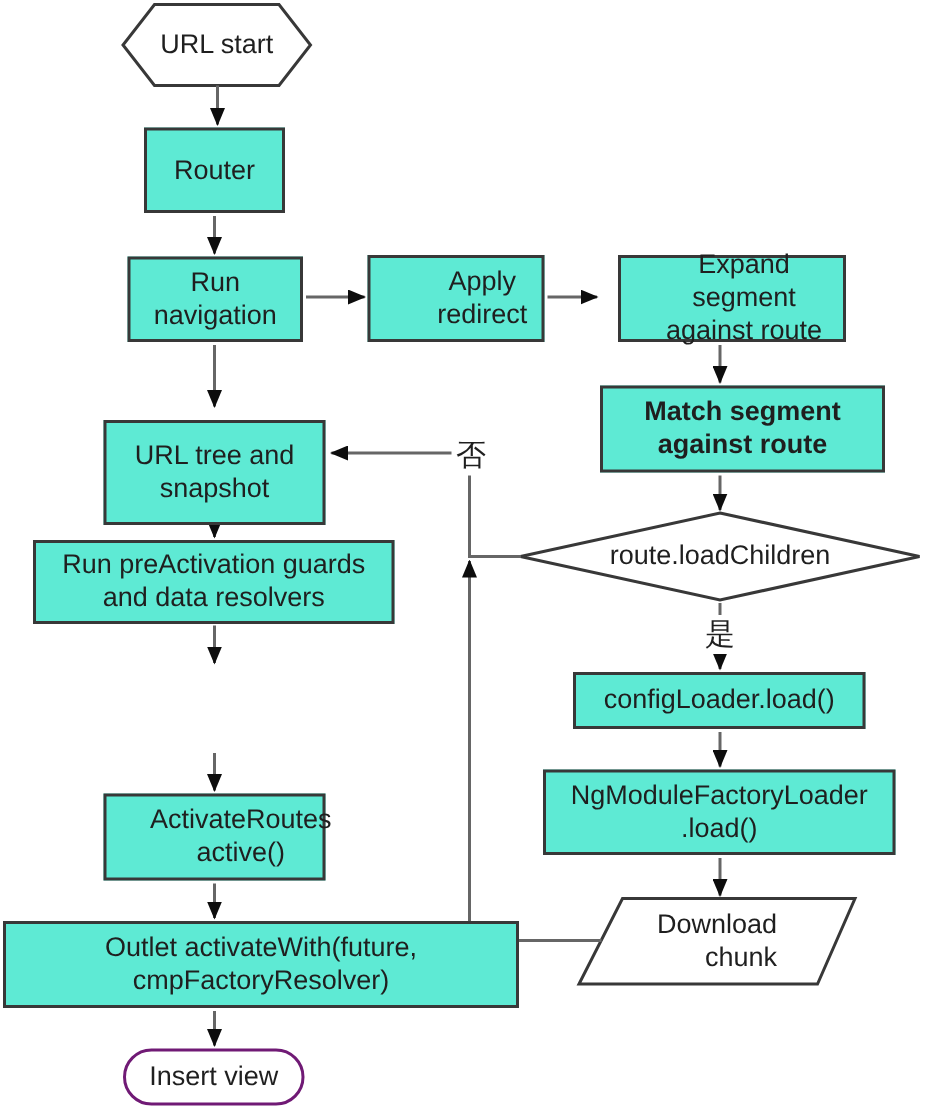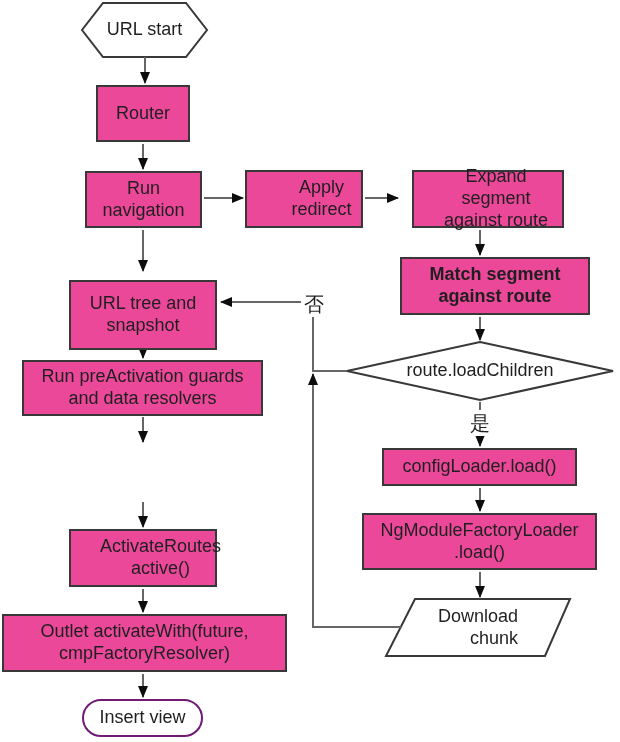--- a/index.html
+++ b/index.html
@@ -8,21 +8,21 @@
     font-family:"Liberation Sans","DejaVu Sans",sans-serif;
     color:#1f1f1f; overflow:hidden;
   }
   .stage svg { position:absolute; left:0; top:0; z-index:1; }
   .node {
     position:absolute; z-index:2; box-sizing:border-box;
     display:flex; align-items:center; justify-content:center;
     text-align:center; font-size:18px; line-height:1.22;
     white-space:pre-line; color:#1f1f1f;
   }
-  .box { border:2px solid #383838; background:#ec4899; }
+  .box { border:2px solid #383838; background:#5eead4; }
   .overlay { background:transparent; }            
   .stadium { border:2px solid #701a75; background:#ffffff; border-radius:19px; }
   .edge-label {
     position:absolute; z-index:3; background:#ffffff;
     font-size:20px; line-height:1; padding:1px 1px;
     display:flex; align-items:center; justify-content:center;
   }
   
   #n-url-start      { left:82px;  top:3px;   width:125px; height:54px; }
   #n-router         { left:96px;  top:85px;  width:94px;  height:57px; }
@@ -31,21 +31,21 @@
   #n-expand-segment { left:412px; top:170px; width:152px; height:58px;padding-left:16px; }
   #n-match-segment  { left:400px; top:257px; width:190px; height:58px;font-weight:bold; }
   #n-url-tree       { left:69px;  top:280px; width:148px; height:70px; }
   #n-load-children  { left:347px; top:342px; width:266px; height:58px; }
   #n-pre-activation { left:22px;  top:360px; width:241px; height:56px; }
   #n-create-state   { left:69px;  top:444px; width:148px; height:56px; }
   #n-config-loader  { left:382px; top:448px; width:195px; height:38px; }
   #n-ng-module      { left:362px; top:513px; width:235px; height:57px; }
   #n-activate-routes{ left:69px;  top:529px; width:148px; height:58px;padding-left:35px; }
   #n-download-chunk { left:386px; top:599px; width:184px; height:57px;text-align:right; }
-  #n-outlet         { left:2px;   top:614px; width:285px; height:58px; }
+  #n-outlet         { left:2px;   top:614px; width:344px; height:58px; }
   #n-insert-view    { left:82px;  top:699px; width:121px; height:38px; }
   #lbl-no  { left:301px; top:291px; width:24px; height:24px; }
   #lbl-yes { left:467px; top:410px; width:24px; height:24px; }
 </style>
 </head>
 <body>
 
 <div class="stage">
 
   <svg width="620" height="742" viewBox="0 0 620 742">

